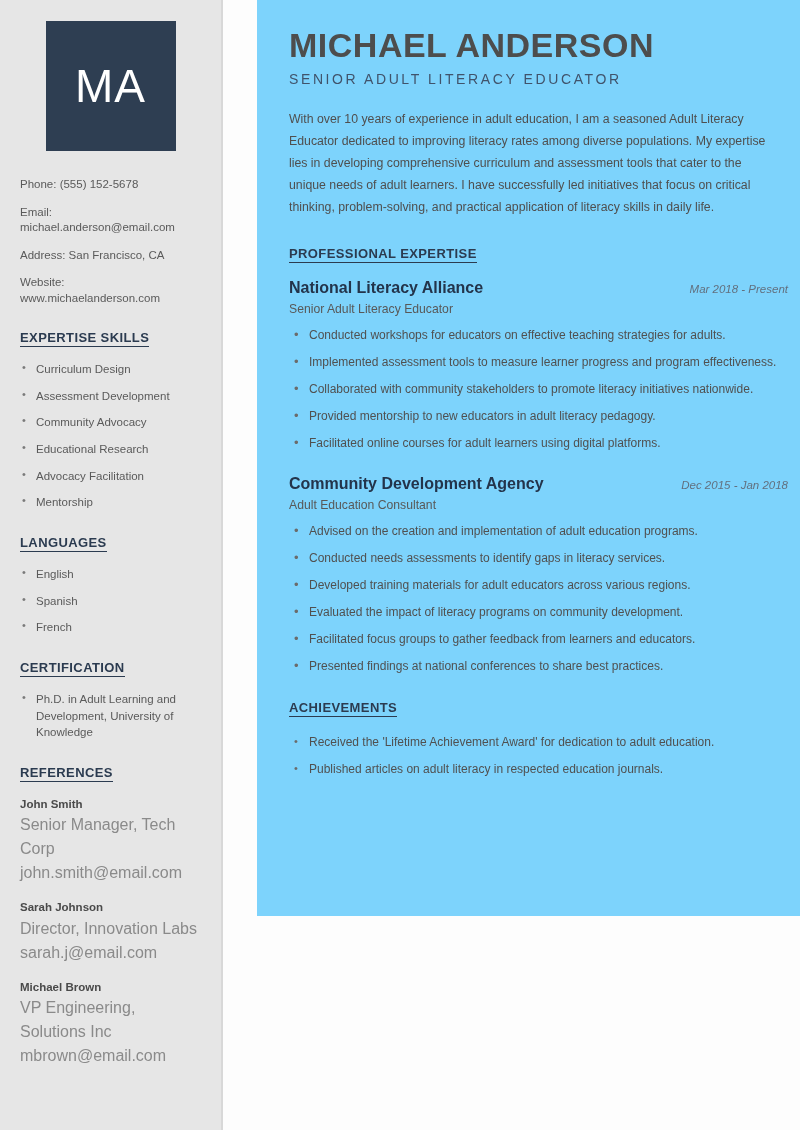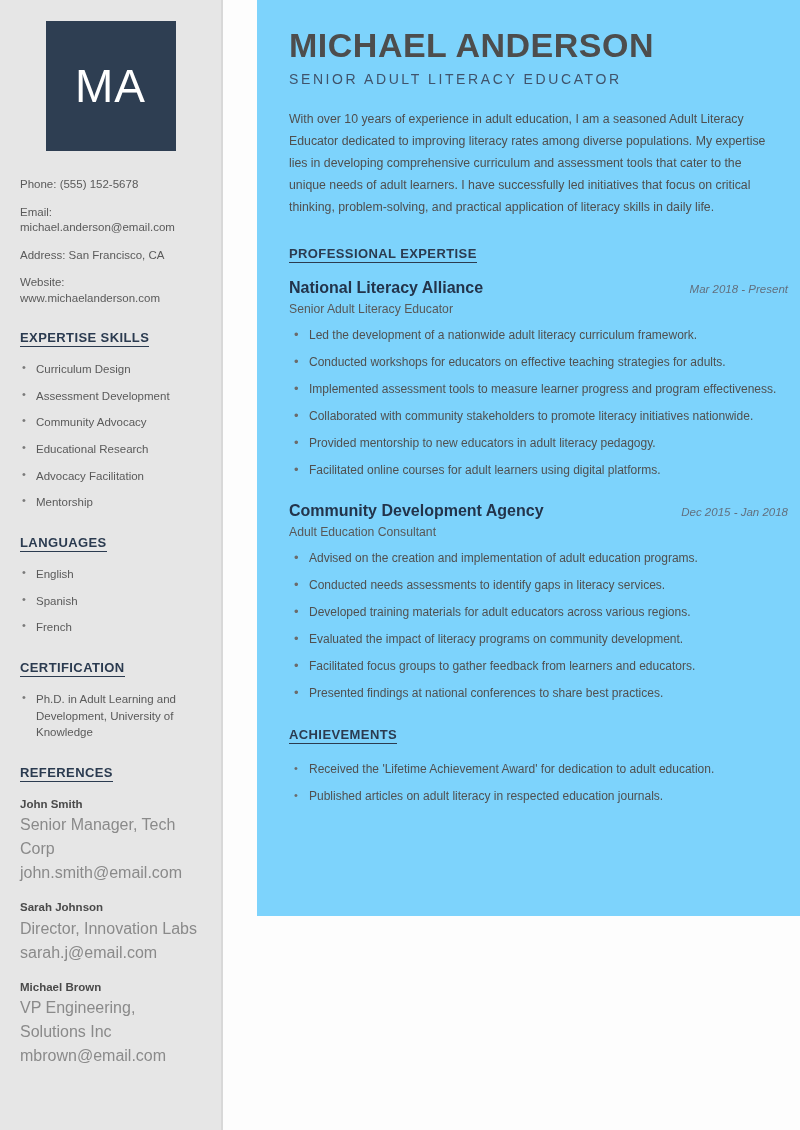--- a/index.html
+++ b/index.html
@@ -289,21 +289,20 @@
     <section>
       <div class="main-heading">PROFESSIONAL EXPERTISE</div>
 
       <div class="job">
         <div class="job-head">
           <span class="job-company">National Literacy Alliance</span>
           <span class="job-dates">Mar 2018 - Present</span>
         </div>
         <div class="job-role">Senior Adult Literacy Educator</div>
         <ul class="bullets">
-          <li>Led the development of a nationwide adult literacy curriculum framework.</li>
           <li>Conducted workshops for educators on effective teaching strategies for adults.</li>
           <li>Implemented assessment tools to measure learner progress and program effectiveness.</li>
           <li>Collaborated with community stakeholders to promote literacy initiatives nationwide.</li>
           <li>Provided mentorship to new educators in adult literacy pedagogy.</li>
           <li>Facilitated online courses for adult learners using digital platforms.</li>
         </ul>
       </div>
 
       <div class="job">
         <div class="job-head">

